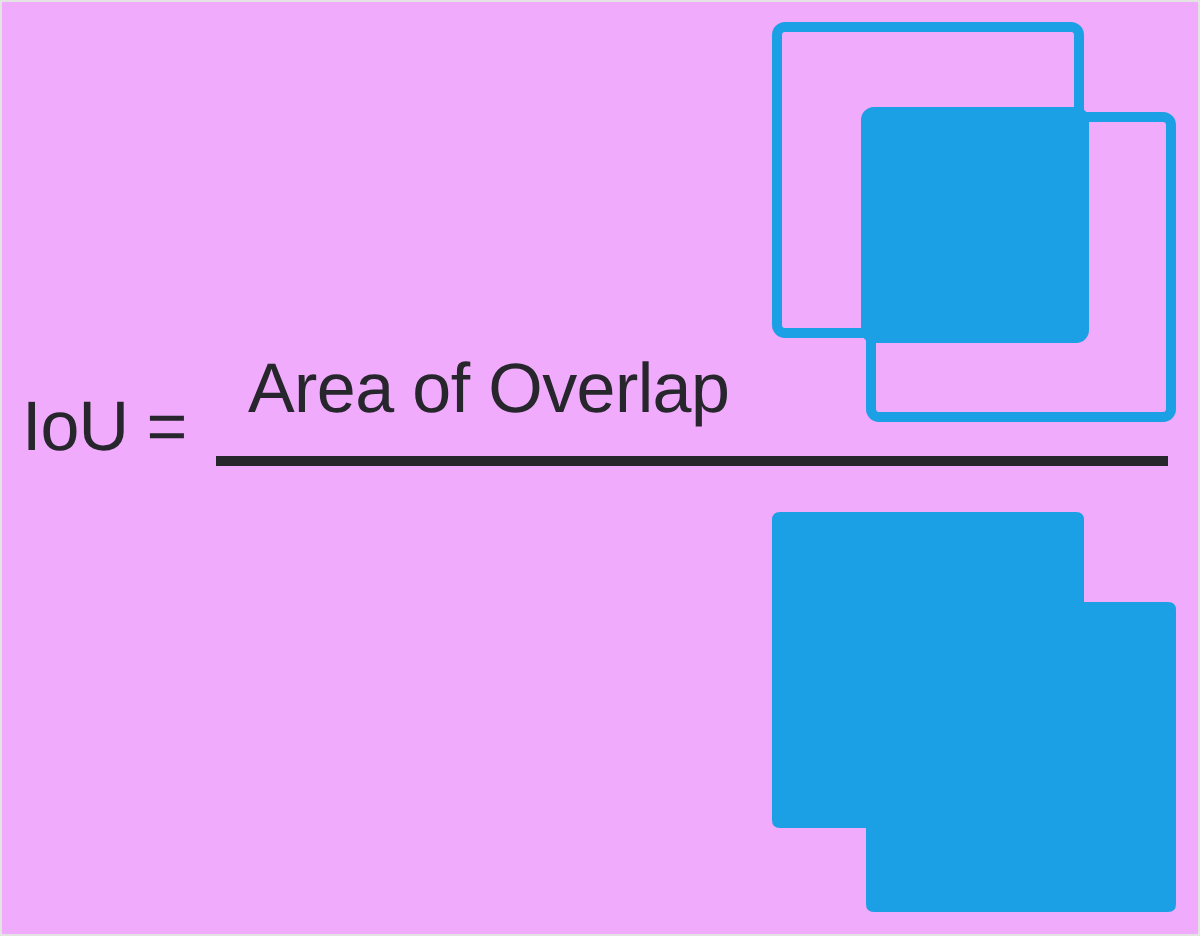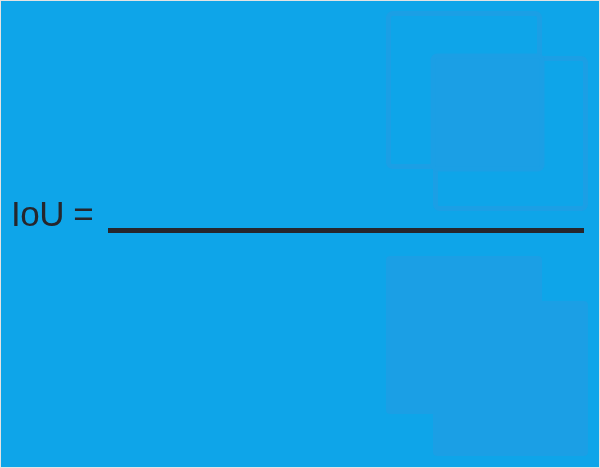--- a/index.html
+++ b/index.html
@@ -8,21 +8,21 @@
     padding: 0;
     background: #ffffff;
   }
   body {
     font-family: "Liberation Sans", sans-serif;
   }
   #canvas {
     position: relative;
     width: 600px;
     height: 468px;
-    background: #0ea5e9;
+    background: #f0abfc;
     border: 1px solid #e3e3e3;
     box-sizing: border-box;
     overflow: hidden;
   }
   
   #formula {
     position: absolute;
     left: 0;
     top: 0;
     width: 600px;
@@ -86,20 +86,21 @@
   svg { display: block; overflow: visible; }
 </style>
 </head>
 <body>
 
 <div id="canvas">
 
   <div id="formula">
     <div class="iou-label">IoU =</div>
 
+    <div class="numerator">Area of Overlap</div>
 
     <div class="fraction-bar"></div>
 
   </div>
 
   <div class="diagram" id="overlap-diagram">
     <svg width="230" height="222" viewBox="0 0 230 222" xmlns="http://www.w3.org/2000/svg">
 
       <rect x="17.5" y="12.5" width="151" height="153" rx="4" ry="4" fill="none" stroke="#1b9fe5" stroke-width="5"></rect>
 

